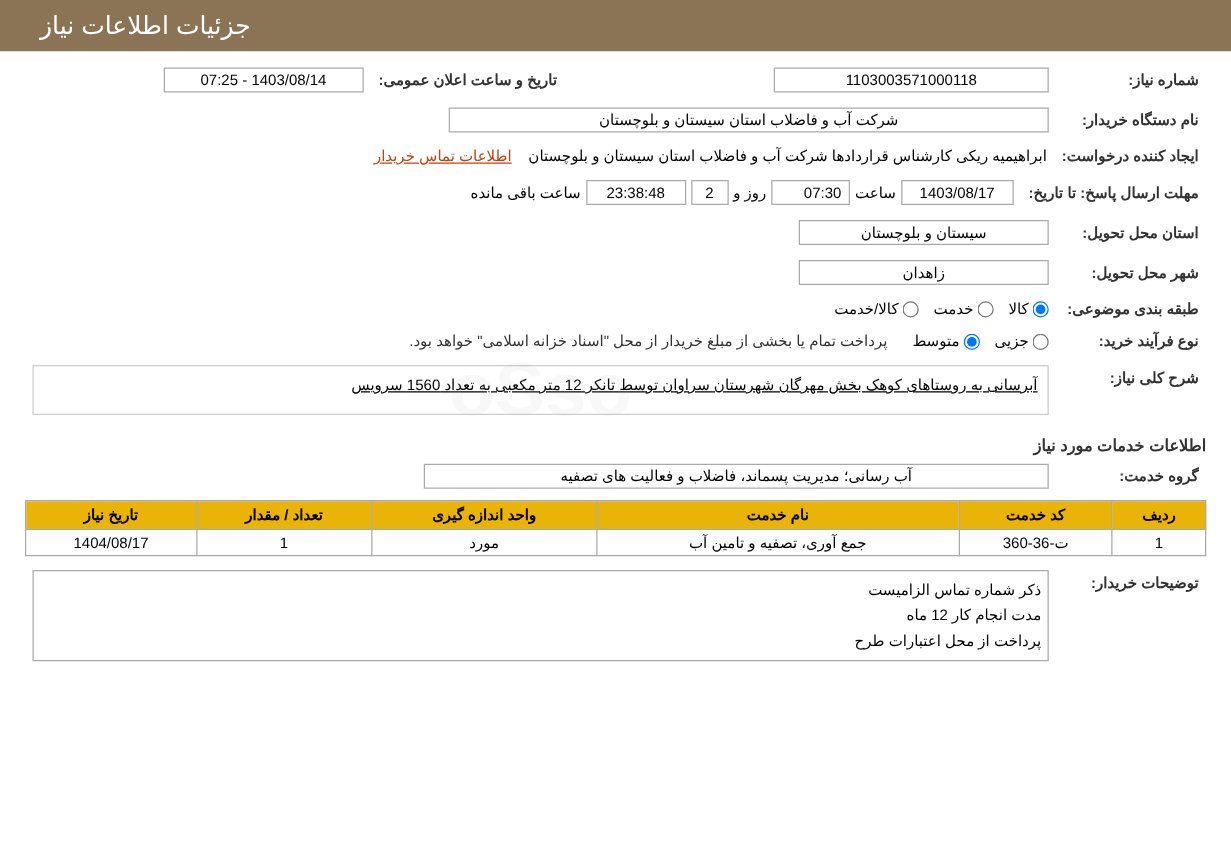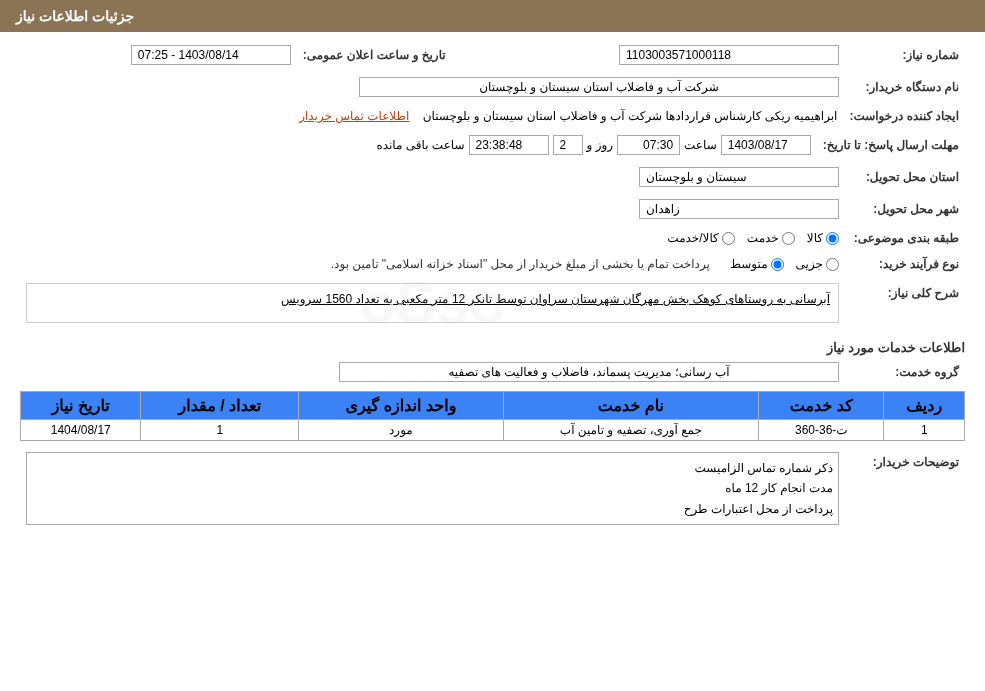--- a/index.html
+++ b/index.html
@@ -12,23 +12,23 @@
     .page-wrapper {
       width: 985px;
       min-height: 691px;
       background: #fff;
       margin: 0 auto;
     }
     .header-bar {
       background: #8B7355;
       color: #fff;
       text-align: left;
-      padding: 8px 16px;
-      font-size: 14px;
-      font-weight: bold;
+      padding: 8px 32px;
+      font-size: 20px;
+      font-weight: normal;
       letter-spacing: 1px;
     }
     .main-content {
       padding: 10px 20px;
     }
     .info-table {
       width: 100%;
       border-collapse: collapse;
       margin-bottom: 6px;
     }
@@ -43,21 +43,21 @@
       white-space: nowrap;
       width: 120px;
       text-align: right;
     }
     .value-box {
       border: 1px solid #aaa;
       background: #fff;
       padding: 2px 6px;
       min-height: 20px;
       display: inline-block;
-      text-align: left;
+      text-align: center;
     }
     .row-inline {
       display: flex;
       align-items: center;
       gap: 4px;
       direction: rtl;
     }
     .contact-link {
       color: #c2410c;
       text-decoration: underline;
@@ -69,25 +69,25 @@
       margin: 8px 0 4px 0;
       font-size: 13px;
     }
     .services-table {
       width: 100%;
       border-collapse: collapse;
       margin-bottom: 8px;
       margin-top: 4px;
     }
     .services-table th {
-      background: #3b82f6;
+      background: #eab308;
       border: 1px solid #aaa;
       padding: 4px 6px;
       text-align: center;
-      font-size: 16px;
+      font-size: 12px;
     }
     .services-table td {
       border: 1px solid #aaa;
       padding: 3px 6px;
       text-align: center;
       font-size: 12px;
     }
     .services-table tr:nth-child(even) { background: #f9f9f9; }
     .description-box {
       border: 1px solid #aaa;
@@ -267,21 +267,21 @@
         <td>
           <div class="radio-group">
             <label class="radio-item">
               <input type="radio" name="process" value="jozi" style="">
               <span>جزیی</span>
             </label>
             <label class="radio-item">
               <input type="radio" name="process" value="motawaset" checked="" style="">
               <span>متوسط</span>
             </label>
-            <span style="color:#333; margin-right:8px;">پرداخت تمام یا بخشی از مبلغ خریدار از محل "اسناد خزانه اسلامی" تامین بود.</span>
+            <span style="color:#333; margin-right:8px;">پرداخت تمام یا بخشی از مبلغ خریدار از محل "اسناد خزانه اسلامی" خواهد بود.</span>
           </div>
         </td>
       </tr>
     </tbody>
       </table>
 
     <table class="info-table">
       <tbody>
           <tr>
         <td class="label-cell" style="vertical-align:top; padding-top:6px;">شرح کلی نیاز:</td>

